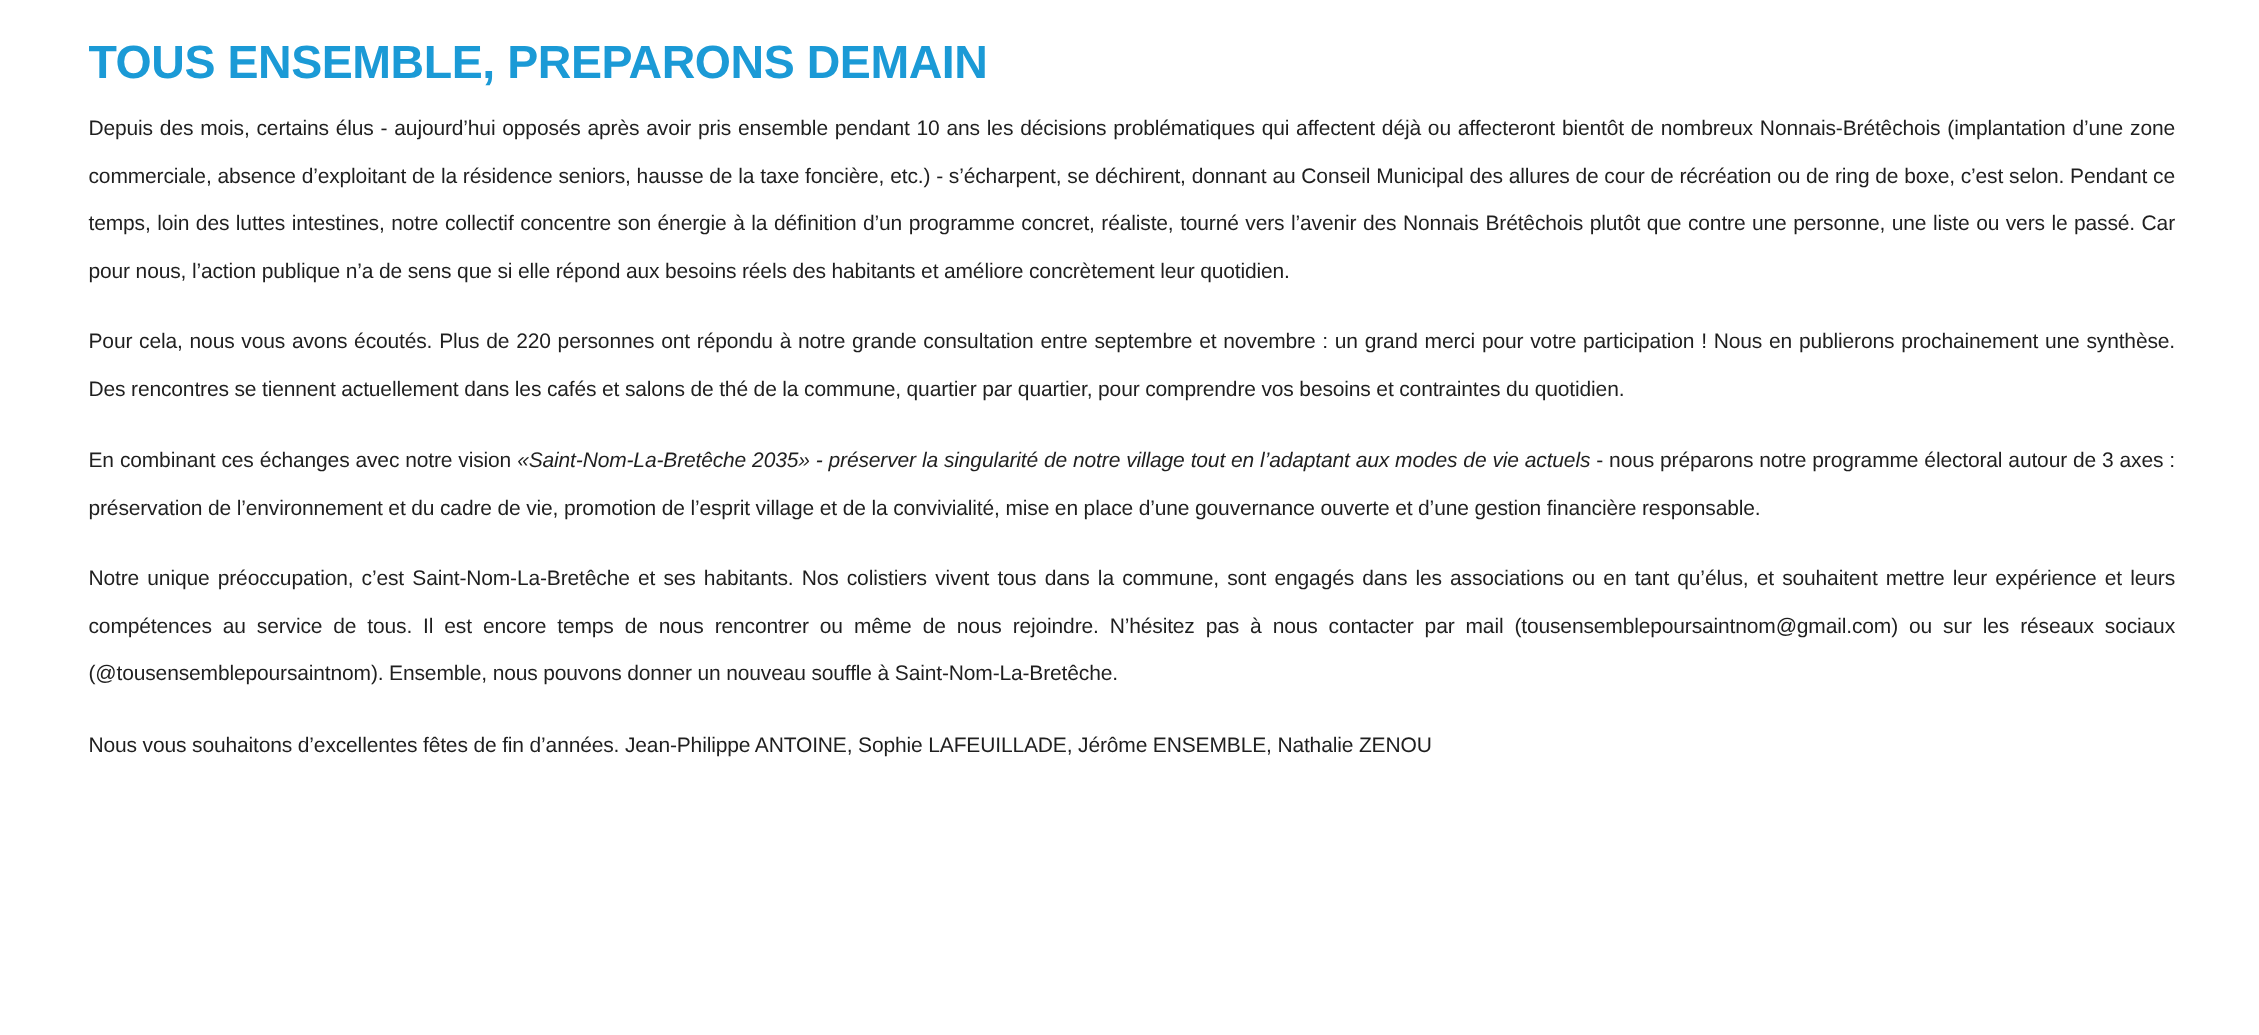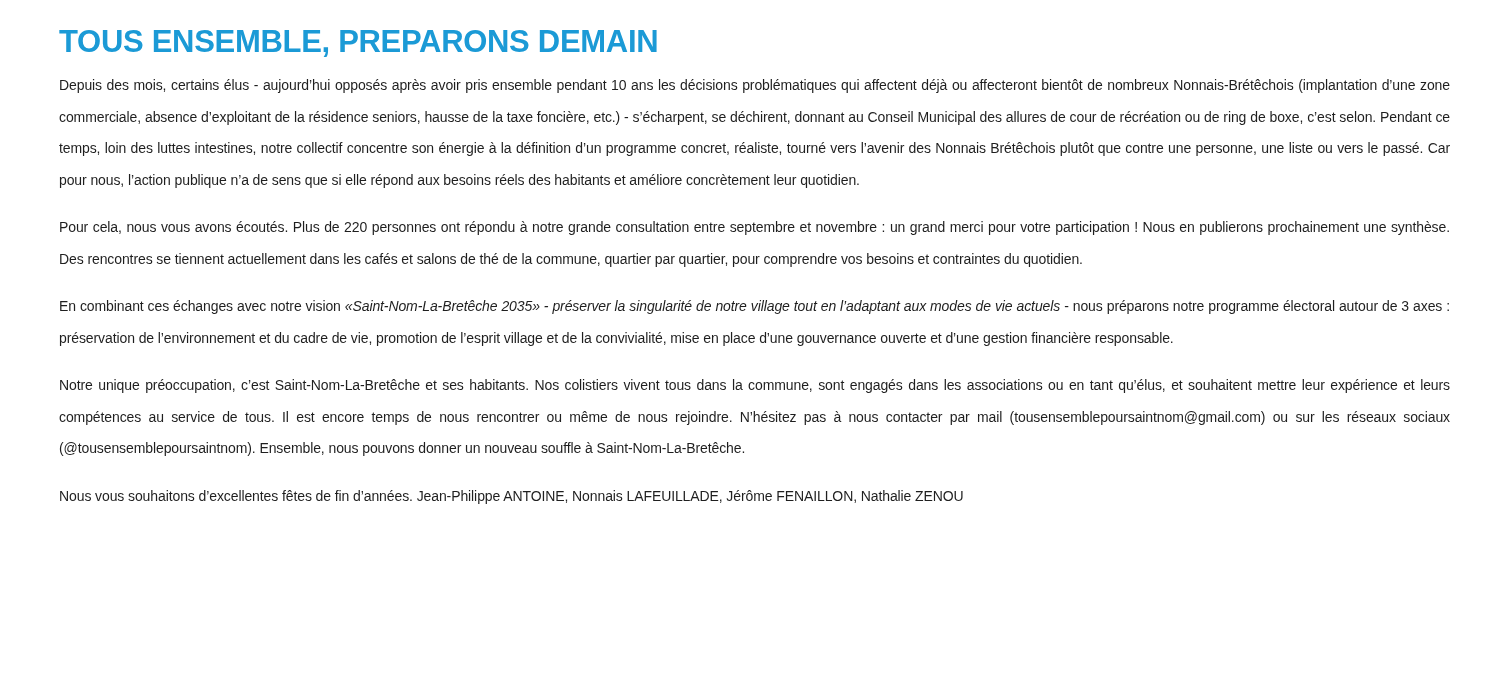--- a/index.html
+++ b/index.html
@@ -42,15 +42,15 @@
 </head>
 <body>
 
 <div class="page" style="background: rgb(255, 255, 255);">
   <h1 class="article-title" style="color: rgb(27, 154, 214);">TOUS ENSEMBLE, PREPARONS DEMAIN</h1>
   <div class="article-body">
       <p style="color: rgb(31, 31, 31);"><span>Depuis des mois, certains élus - aujourd’hui opposés après avoir pris ensemble pendant 10 ans les décisions problématiques qui affectent déjà ou affecteront bientôt de nombreux Nonnais-Brétêchois (implantation d’une zone commerciale, absence d’exploitant de la résidence seniors, hausse de la taxe foncière, etc.) - s’écharpent, se déchirent, donnant au Conseil Municipal des allures de cour de récréation ou de ring de boxe, c’est selon. Pendant ce temps, loin des luttes intestines, notre collectif concentre son énergie à la définition d’un programme concret, réaliste, tourné vers l’avenir des Nonnais Brétêchois plutôt que contre une personne, une liste ou vers le passé. Car pour nous, l’action publique n’a de sens que si elle répond aux besoins réels des habitants et améliore concrètement leur quotidien.</span></p>
       <p style="color: rgb(31, 31, 31);"><span>Pour cela, nous vous avons écoutés. Plus de 220 personnes ont répondu à notre grande consultation entre septembre et novembre : un grand merci pour votre participation ! Nous en publierons prochainement une synthèse. Des rencontres se tiennent actuellement dans les cafés et salons de thé de la commune, quartier par quartier, pour comprendre vos besoins et contraintes du quotidien.</span></p>
       <p style="color: rgb(31, 31, 31);"><span>En combinant ces échanges avec notre vision </span><em>«Saint-Nom-La-Bretêche 2035» - préserver la singularité de notre village tout en l’adaptant aux modes de vie actuels</em><span> - nous préparons notre programme électoral autour de 3 axes : préservation de l’environnement et du cadre de vie, promotion de l’esprit village et de la convivialité, mise en place d’une gouvernance ouverte et d’une gestion financière responsable.</span></p>
       <p style="color: rgb(31, 31, 31);"><span>Notre unique préoccupation, c’est Saint-Nom-La-Bretêche et ses habitants. Nos colistiers vivent tous dans la commune, sont engagés dans les associations ou en tant qu’élus, et souhaitent mettre leur expérience et leurs compétences au service de tous. Il est encore temps de nous rencontrer ou même de nous rejoindre. N’hésitez pas à nous contacter par mail (tousensemblepoursaintnom@gmail.com) ou sur les réseaux sociaux (@tousensemblepoursaintnom). Ensemble, nous pouvons donner un nouveau souffle à Saint-Nom-La-Bretêche.</span></p>
-      <p style="color: rgb(31, 31, 31);"><span>Nous vous souhaitons d’excellentes fêtes de fin d’années. Jean-Philippe ANTOINE, Nonnais LAFEUILLADE, Jérôme FENAILLON, Nathalie ZENOU</span></p>
+      <p style="color: rgb(31, 31, 31);"><span>Nous vous souhaitons d’excellentes fêtes de fin d’années. Jean-Philippe ANTOINE, Sophie LAFEUILLADE, Jérôme ENSEMBLE, Nathalie ZENOU</span></p>
     </div>
 </div>
 
 </body></html>

